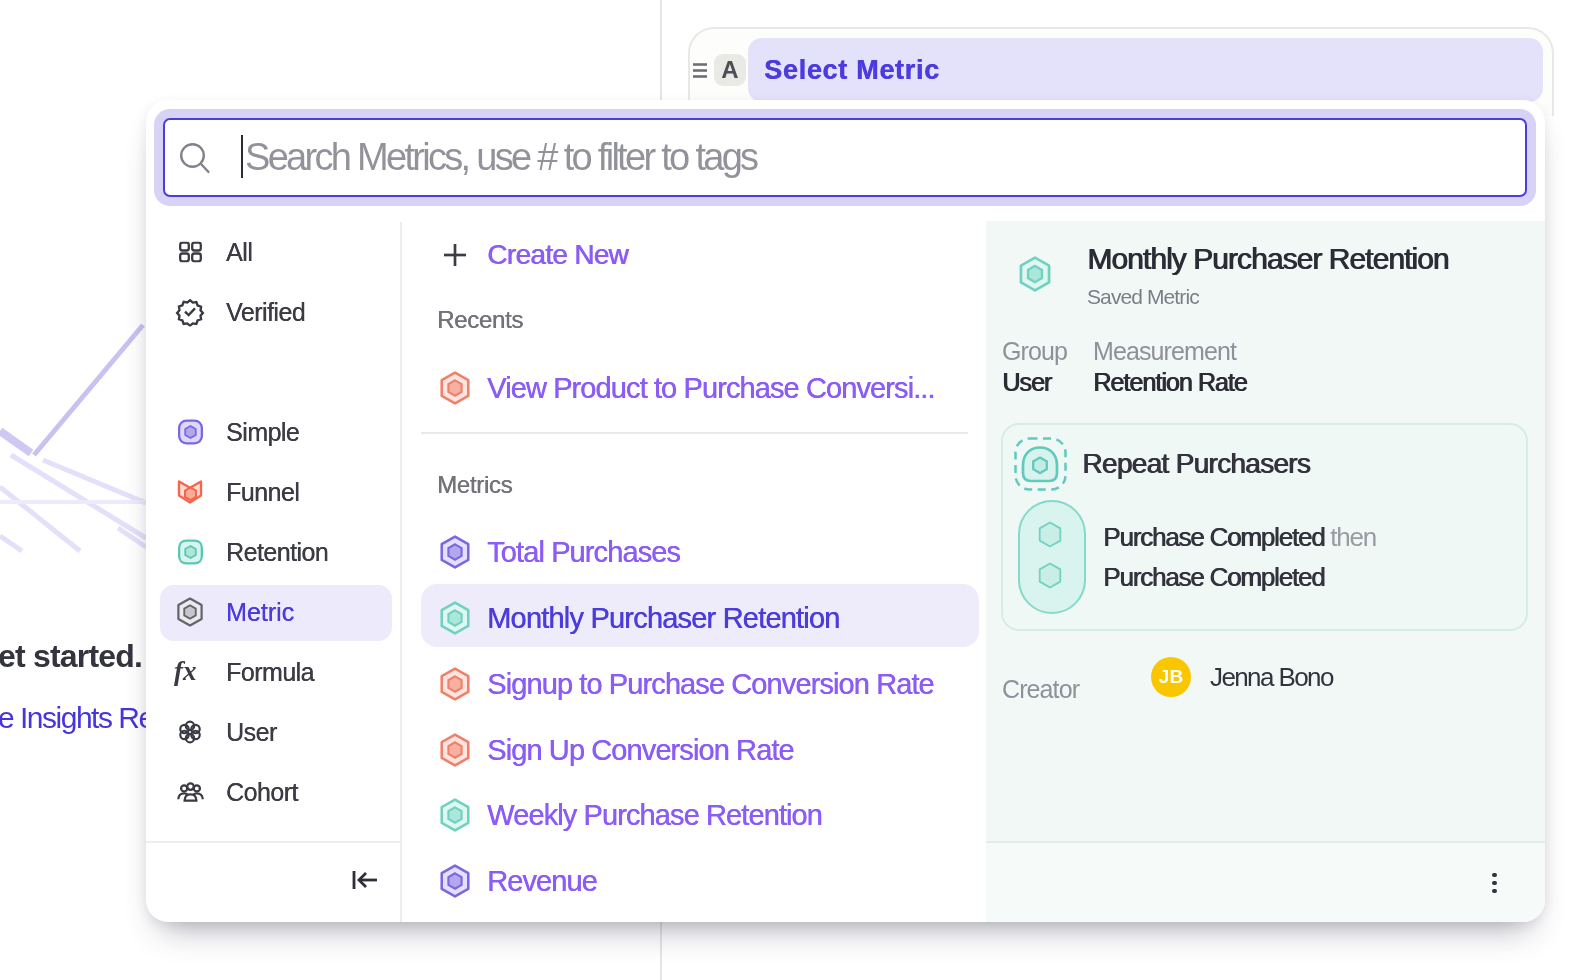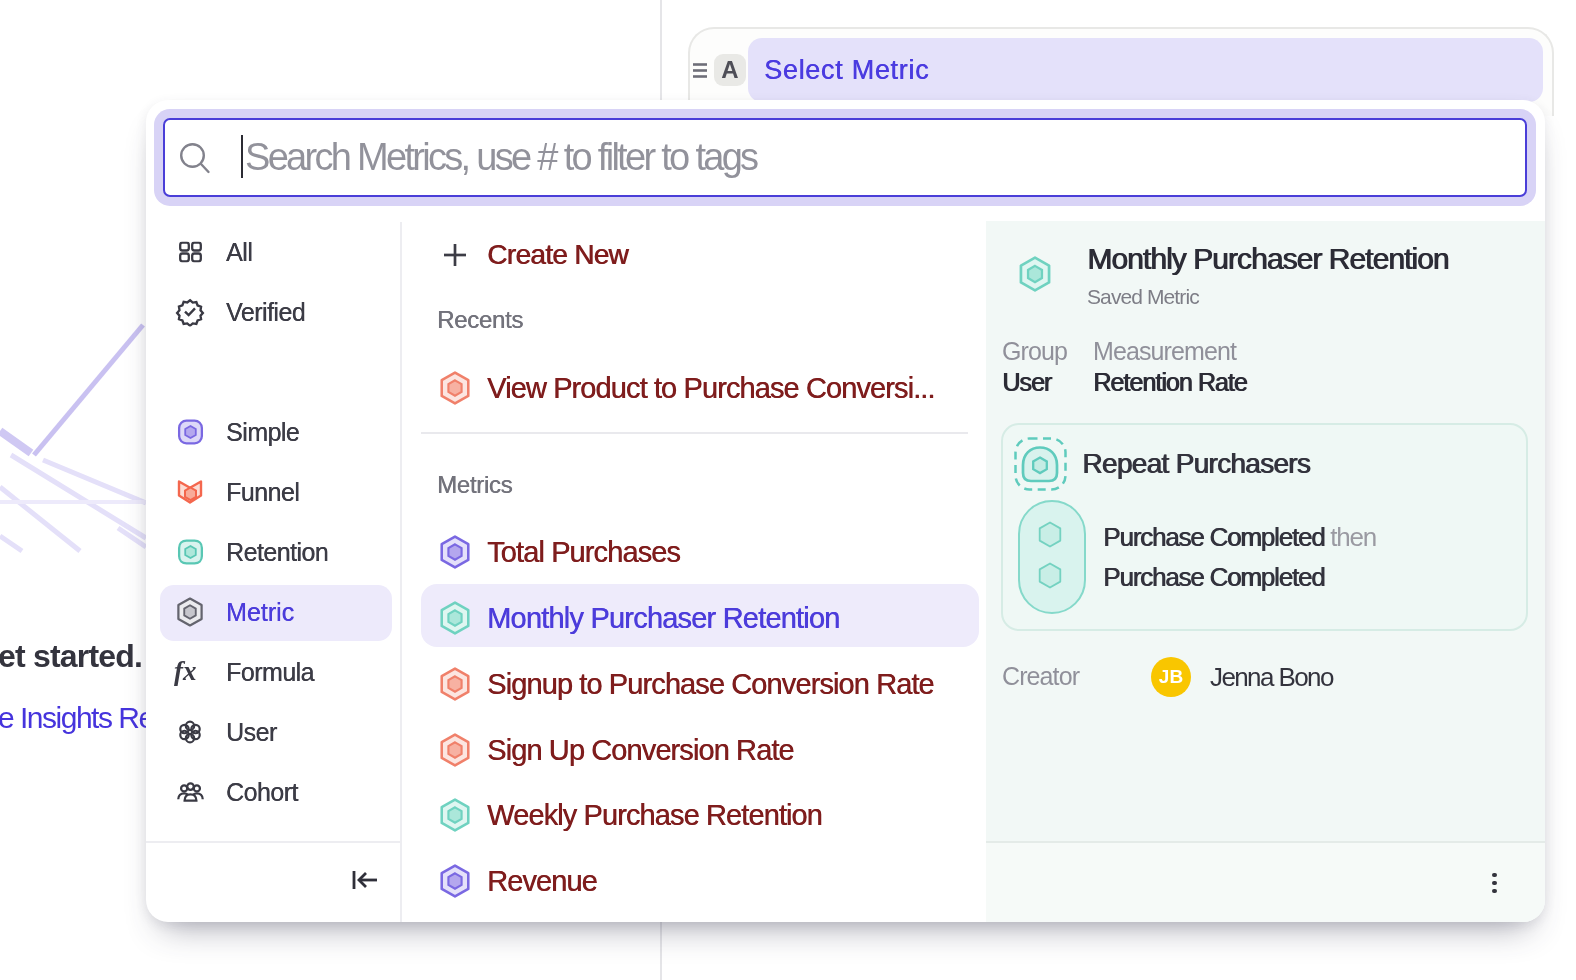--- a/index.html
+++ b/index.html
@@ -6,41 +6,41 @@
 .abs{position:absolute}
 
 #bgline{left:660px;top:0;width:2px;height:980px;background:#e5e5e8}
 #bgt1{left:-2px;top:638px;font-size:32px;font-weight:700;color:#34343e;letter-spacing:-0.8px}
 #bgt2{left:-2px;top:701px;font-size:30px;color:#4634dd;letter-spacing:-1.5px}
 
 #topbar{left:688px;top:27px;width:866px;height:89px;background:#fdfdfc;border:2px solid #e8e8e6;border-radius:26px 26px 0 0;border-bottom:none}
 #hamb{left:692px;top:62px}
 #abadge{left:714px;top:54px;width:32px;height:32px;background:#e9e9e6;border-radius:9px;color:#4e4e57;font-weight:700;font-size:24px;text-align:center;line-height:32px}
 #selbox{left:748px;top:38px;width:795px;height:64px;background:#e4e1fa;border-radius:14px}
-#seltxt{left:764px;top:55px;font-size:27px;font-weight:400;color:#4b3be0;letter-spacing:0.7px;text-shadow:0.5px 0 0 currentColor}
+#seltxt{left:764px;top:55px;font-size:27px;font-weight:700;color:#4b3be0;letter-spacing:0.7px;text-shadow:0.5px 0 0 currentColor}
 
 #modal{left:146px;top:100px;width:1399px;height:822px;background:#fff;border-radius:22px;box-shadow:0 20px 34px -16px rgba(50,50,75,.45),0 3px 12px rgba(50,50,75,.09)}
 #search{position:absolute;left:17px;top:18px;width:1364px;height:79px;background:#fff;border:2.5px solid #4a3ed8;border-radius:7px;box-shadow:0 0 0 9px #d8d3f6}
 #sicon{position:absolute;left:14px;top:22px}
 #caret{position:absolute;left:76px;top:15px;width:2px;height:43px;background:#2b2b33}
 #sph{position:absolute;left:80px;top:16px;font-size:38px;color:#92929b;letter-spacing:-2.7px;white-space:nowrap}
 
 #vdiv1{position:absolute;left:254px;top:122px;width:2px;height:700px;background:#ededf1}
 .srow{position:absolute;left:14px;width:232px;height:56px}
 .srow .lbl{position:absolute;left:66px;top:50%;transform:translateY(-50%);font-size:25px;color:#3c3c46;letter-spacing:-0.55px;text-shadow:0.35px 0 0 currentColor}
 .srow .selpurple{letter-spacing:0px !important}
 .srow svg{position:absolute;left:12px;top:50%;transform:translateY(-50%)}
 #selpill{position:absolute;left:14px;top:485px;width:232px;height:56px;background:#edeafb;border-radius:14px}
 .selpurple{color:#4c3cdb !important;font-weight:400;text-shadow:0.5px 0 0 currentColor}
 #sfoot{position:absolute;left:0;top:741px;width:254px;height:2px;background:#ededf1}
 #collapse{position:absolute;left:204px;top:766px}
 
 #mid{position:absolute;left:254px;top:120px;width:586px;height:702px}
 .mrow{position:absolute;left:0;width:580px;height:60px}
-.mrow .lbl{position:absolute;left:87px;top:50%;transform:translateY(-50%);font-size:29px;color:#7f1d1d;letter-spacing:-0.9px;white-space:nowrap;text-shadow:0.5px 0 0 currentColor}
+.mrow .lbl{position:absolute;left:87px;top:50%;transform:translateY(-50%);font-size:29px;color:#8b5cf6;letter-spacing:-0.9px;white-space:nowrap;text-shadow:0.5px 0 0 currentColor}
 .mrow svg{position:absolute;left:40px;top:50%;transform:translateY(-50%)}
 .ghead{position:absolute;left:37px;font-size:24px;color:#73737c;letter-spacing:-0.3px;transform:translateY(-50%);text-shadow:0.4px 0 0 currentColor}
 #mpill{position:absolute;left:21px;top:364px;width:558px;height:63px;background:#eeebfb;border-radius:16px}
 #mdiv{position:absolute;left:21px;top:212px;width:547px;height:2px;background:#e9e9ed}
 
 #right{position:absolute;left:840px;top:121px;width:559px;height:701px;background:#f2f8f6;border-radius:0 0 22px 0}
 #rfoot{position:absolute;left:0;top:620px;width:559px;height:2px;background:#e4ebe8}
 .gray{color:#90909a}
 #rcard{position:absolute;left:15px;top:202px;width:527px;height:208px;border:2px solid #d6ece5;border-radius:18px;background:#eff8f5}
 #capsule{position:absolute;left:15px;top:75px;width:68px;height:114px;background:#d9f3ee;border:2px solid #85d9ca;border-radius:34px}
@@ -256,21 +256,21 @@
           <svg class="abs" style="left:18px;top:19px" width="24" height="27" viewBox="0 0 24 27">
               <path d="M12 1.5 L22.3 7.4 V19.6 L12 25.5 L1.7 19.6 V7.4 Z" fill="#c8eee6" stroke="#74d2c1" stroke-width="1.8" stroke-linejoin="round"></path>
             </svg>
           <svg class="abs" style="left:18px;top:60px" width="24" height="27" viewBox="0 0 24 27">
               <path d="M12 1.5 L22.3 7.4 V19.6 L12 25.5 L1.7 19.6 V7.4 Z" fill="#c8eee6" stroke="#74d2c1" stroke-width="1.8" stroke-linejoin="round"></path>
             </svg>
         </div>
         <div class="ptext" style="top:112px">Purchase Completed <span style="color:#9a9aa2;font-weight:400;letter-spacing:-1.2px;text-shadow:none">then</span></div>
         <div class="ptext" style="top:152px">Purchase Completed</div>
       </div>
-      <div class="abs vc gray" style="left:16px;top:455px;font-size:25px;letter-spacing:-0.9px">Creator</div>
+      <div class="abs vc gray" style="left:16px;top:468px;font-size:25px;letter-spacing:-0.9px">Creator</div>
       <div class="abs" style="left:165px;top:436px;width:40px;height:40px;border-radius:50%;background:#f9c600;color:#fff;font-weight:700;text-align:center;line-height:40px;font-size:19px">JB</div>
       <div class="abs vc" style="left:224px;top:456px;font-size:26px;color:#33333d;letter-spacing:-1.6px">Jenna Bono</div>
       <div id="rfoot"></div>
       <div class="abs" style="left:0;top:622px;width:559px;height:79px;background:#f6faf8;border-radius:0 0 22px 0"></div>
       <div class="dot" style="top:651.5px"></div>
       <div class="dot" style="top:659.7px"></div>
       <div class="dot" style="top:667.8px"></div>
     </div>
   </div>
 </div>

